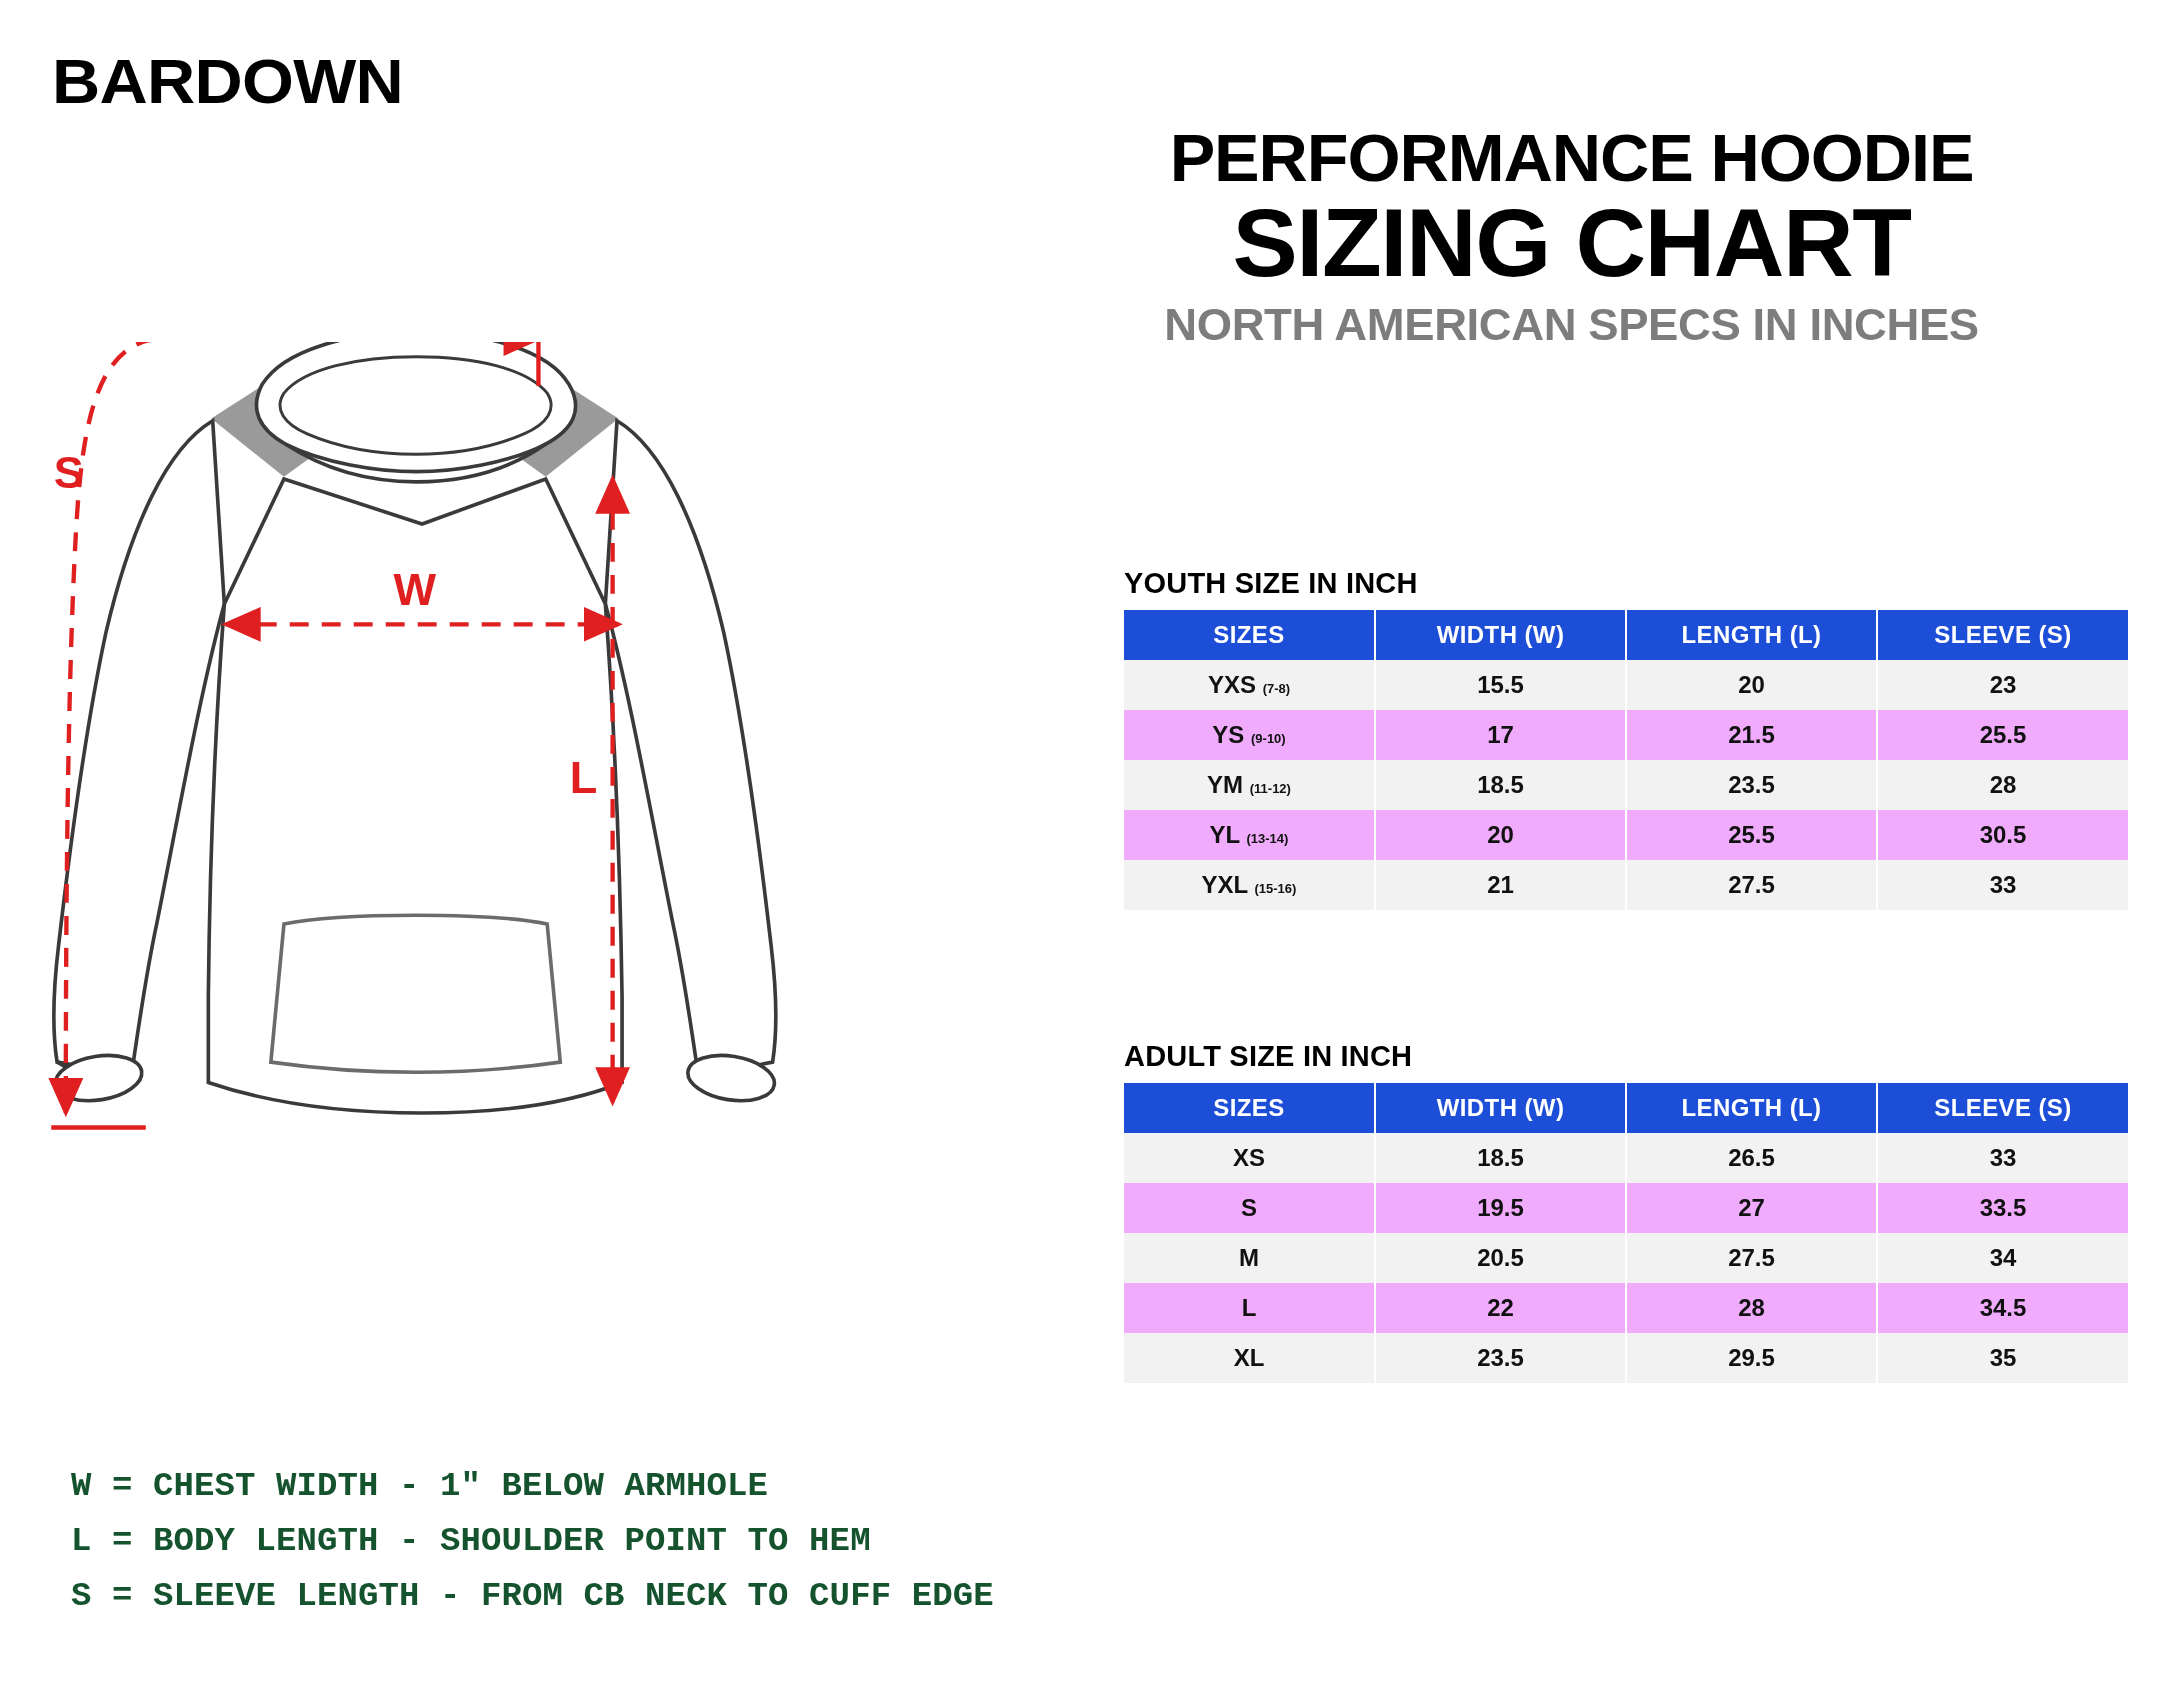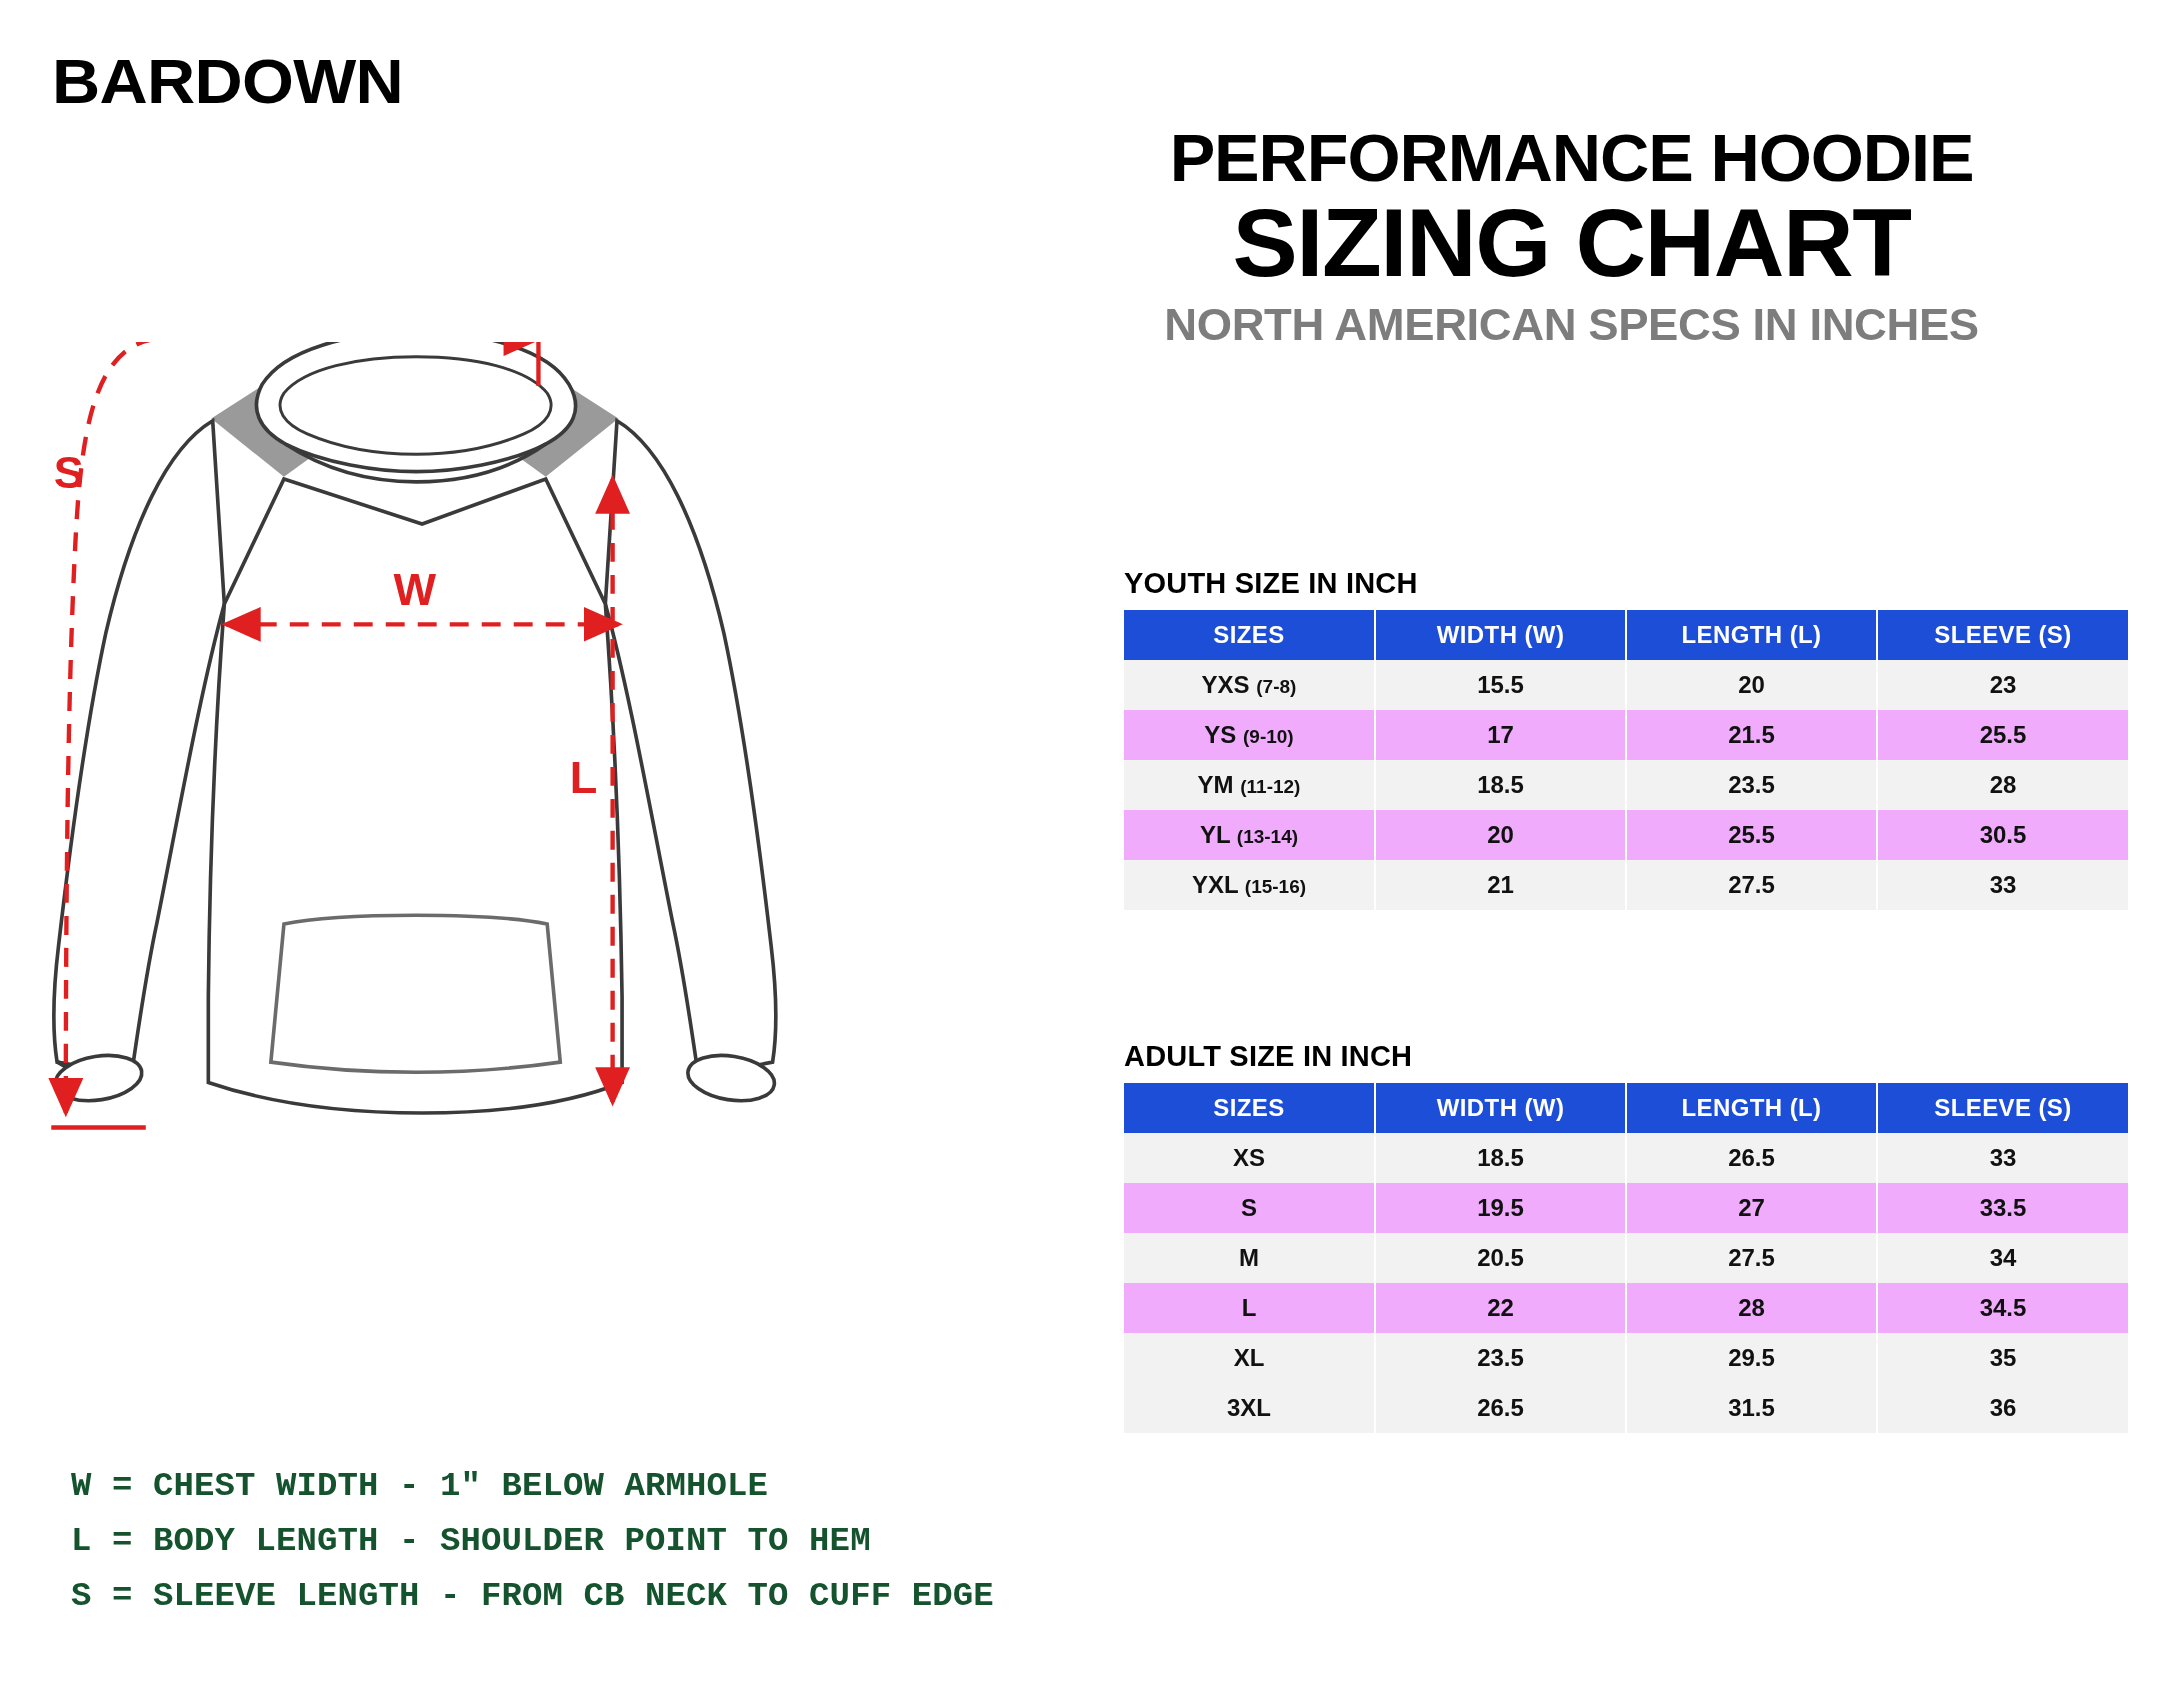--- a/index.html
+++ b/index.html
@@ -106,21 +106,21 @@
     font-weight: 700;
     text-align: center;
     height: 48px;
     color: #111;
     border-right: 2.2px solid #ffffff;
   }
   table.size-table td:last-child { border-right: none; }
   table.size-table tr.row-light td { background: #f2f2f2; }
   table.size-table tr.row-dark td { background: #f0abfc; }
   .age {
-    font-size: 19px;
+    font-size: 13px;
     font-weight: 700;
   }
 
   
   .legend {
     position: absolute;
     left: 71px;
     top: 1459px;
     color: #14532d;
     font-size: 34px;
@@ -288,26 +288,20 @@
           <td>22</td>
           <td>28</td>
           <td>34.5</td>
         </tr>
         <tr class="row-light">
           <td>XL</td>
           <td>23.5</td>
           <td>29.5</td>
           <td>35</td>
         </tr>
-        <tr class="row-light">
-          <td>3XL</td>
-          <td>26.5</td>
-          <td>31.5</td>
-          <td>36</td>
-        </tr>
       </tbody>
     </table>
   </div>
 
   <div class="legend">
     <div>W = CHEST WIDTH - 1" BELOW ARMHOLE</div>
     <div>L = BODY LENGTH - SHOULDER POINT TO HEM</div>
     <div>S = SLEEVE LENGTH - FROM CB NECK TO CUFF EDGE</div>
   </div>
 

